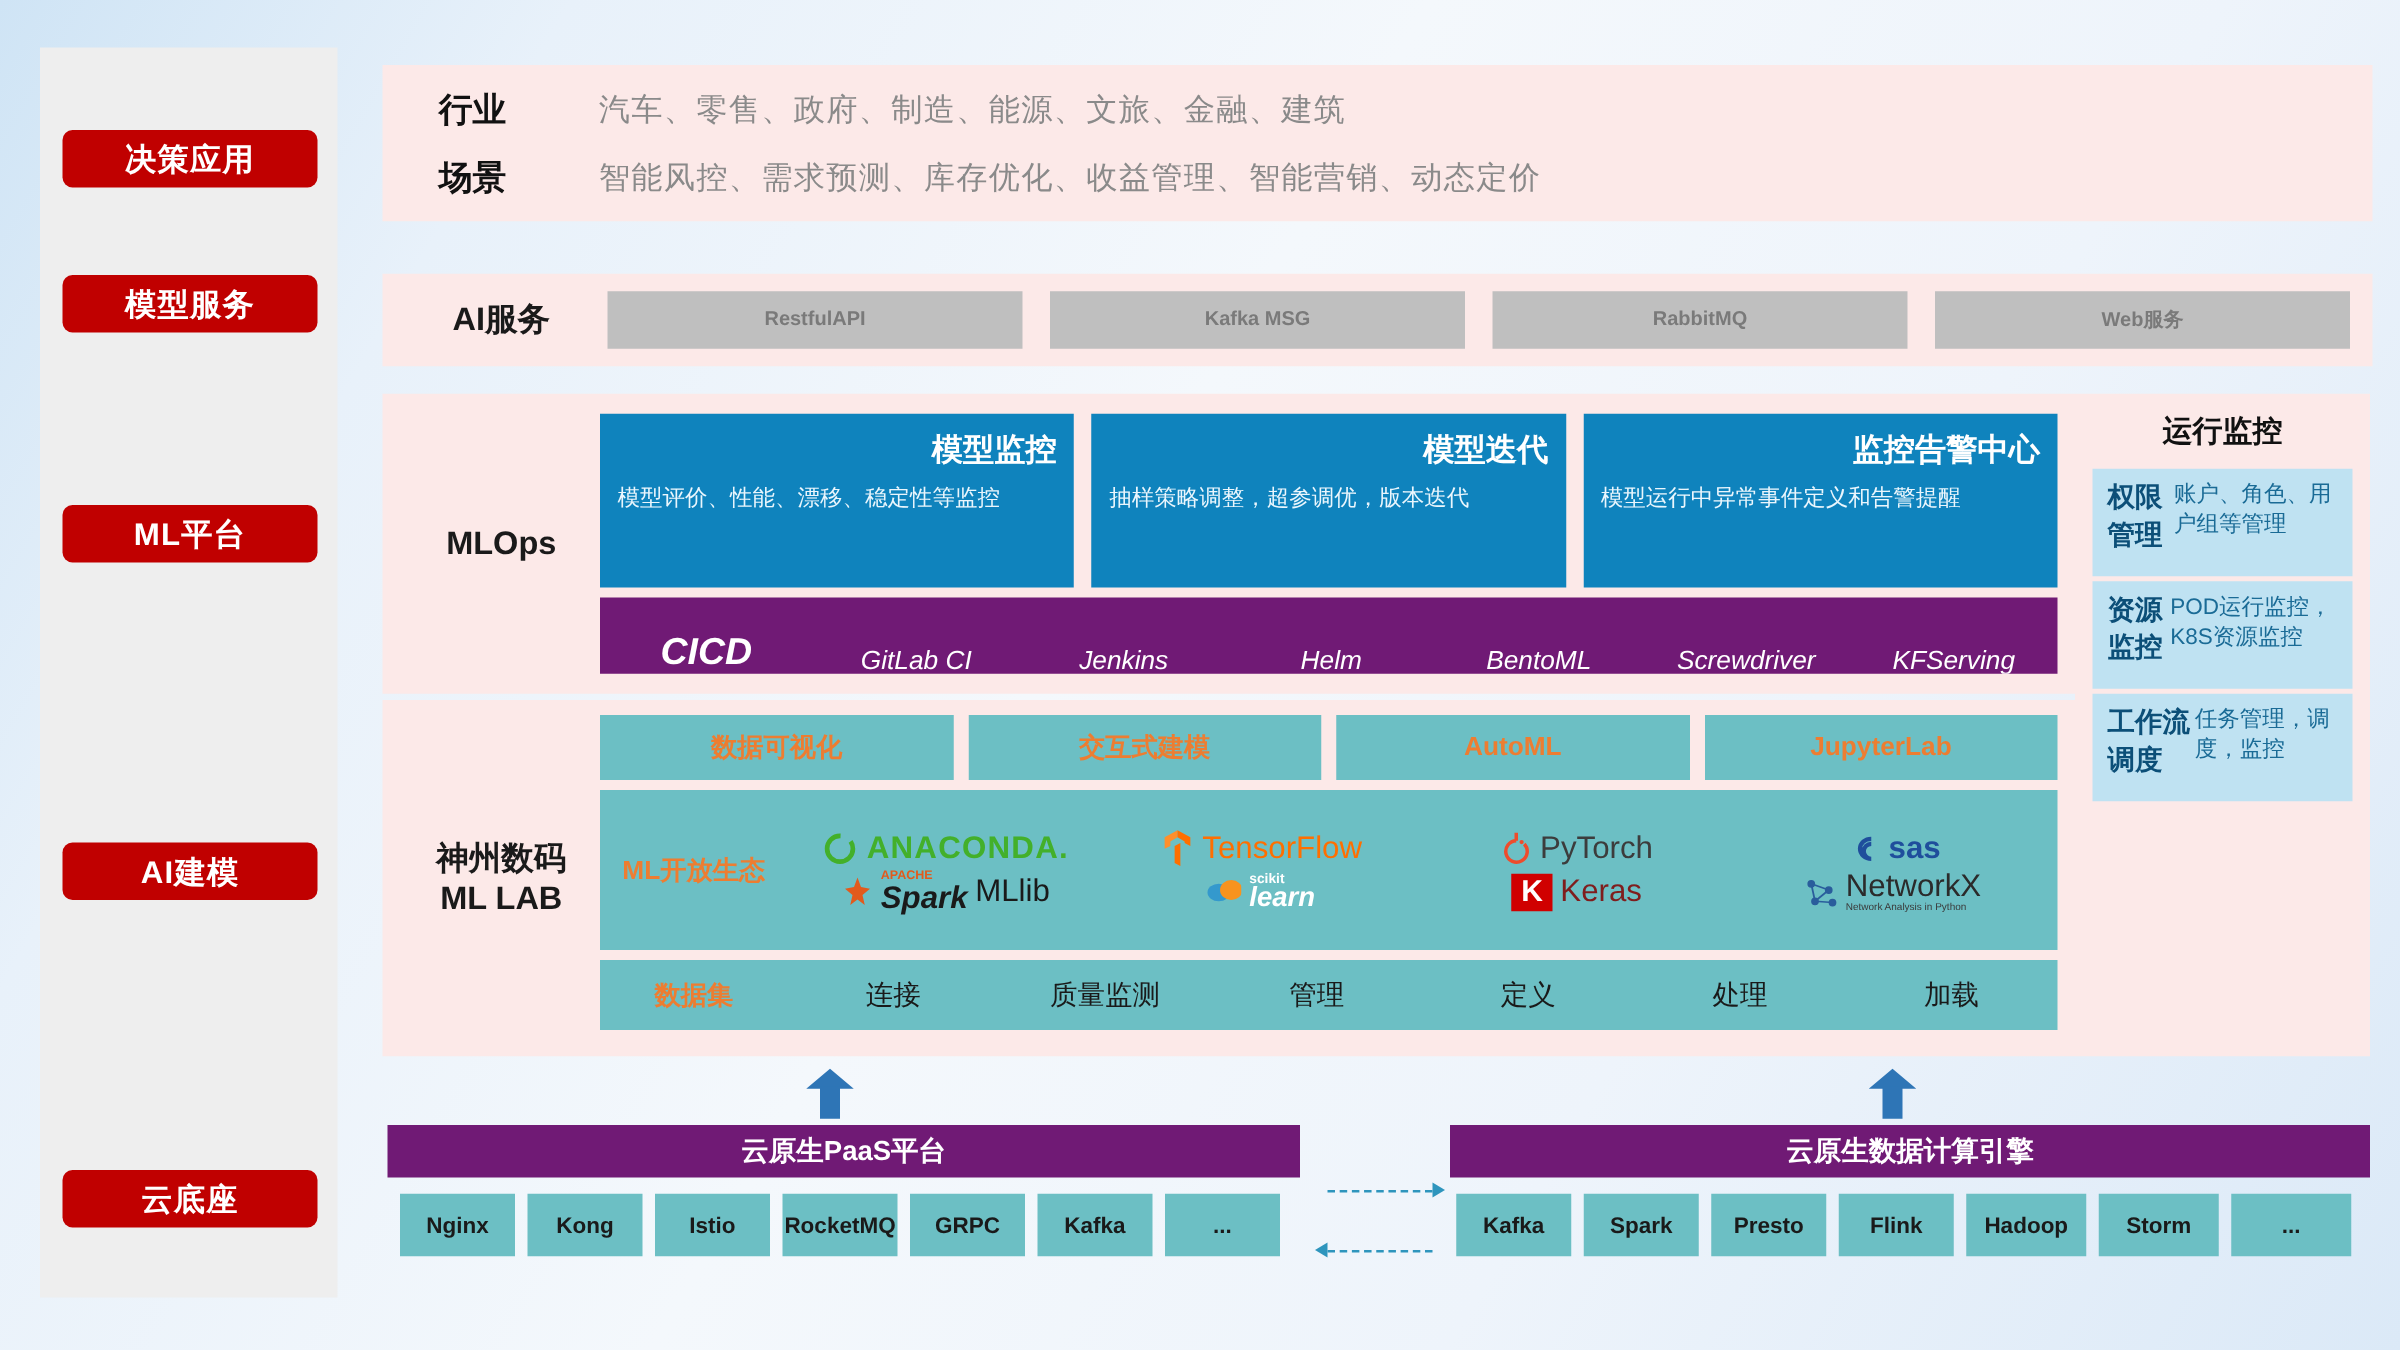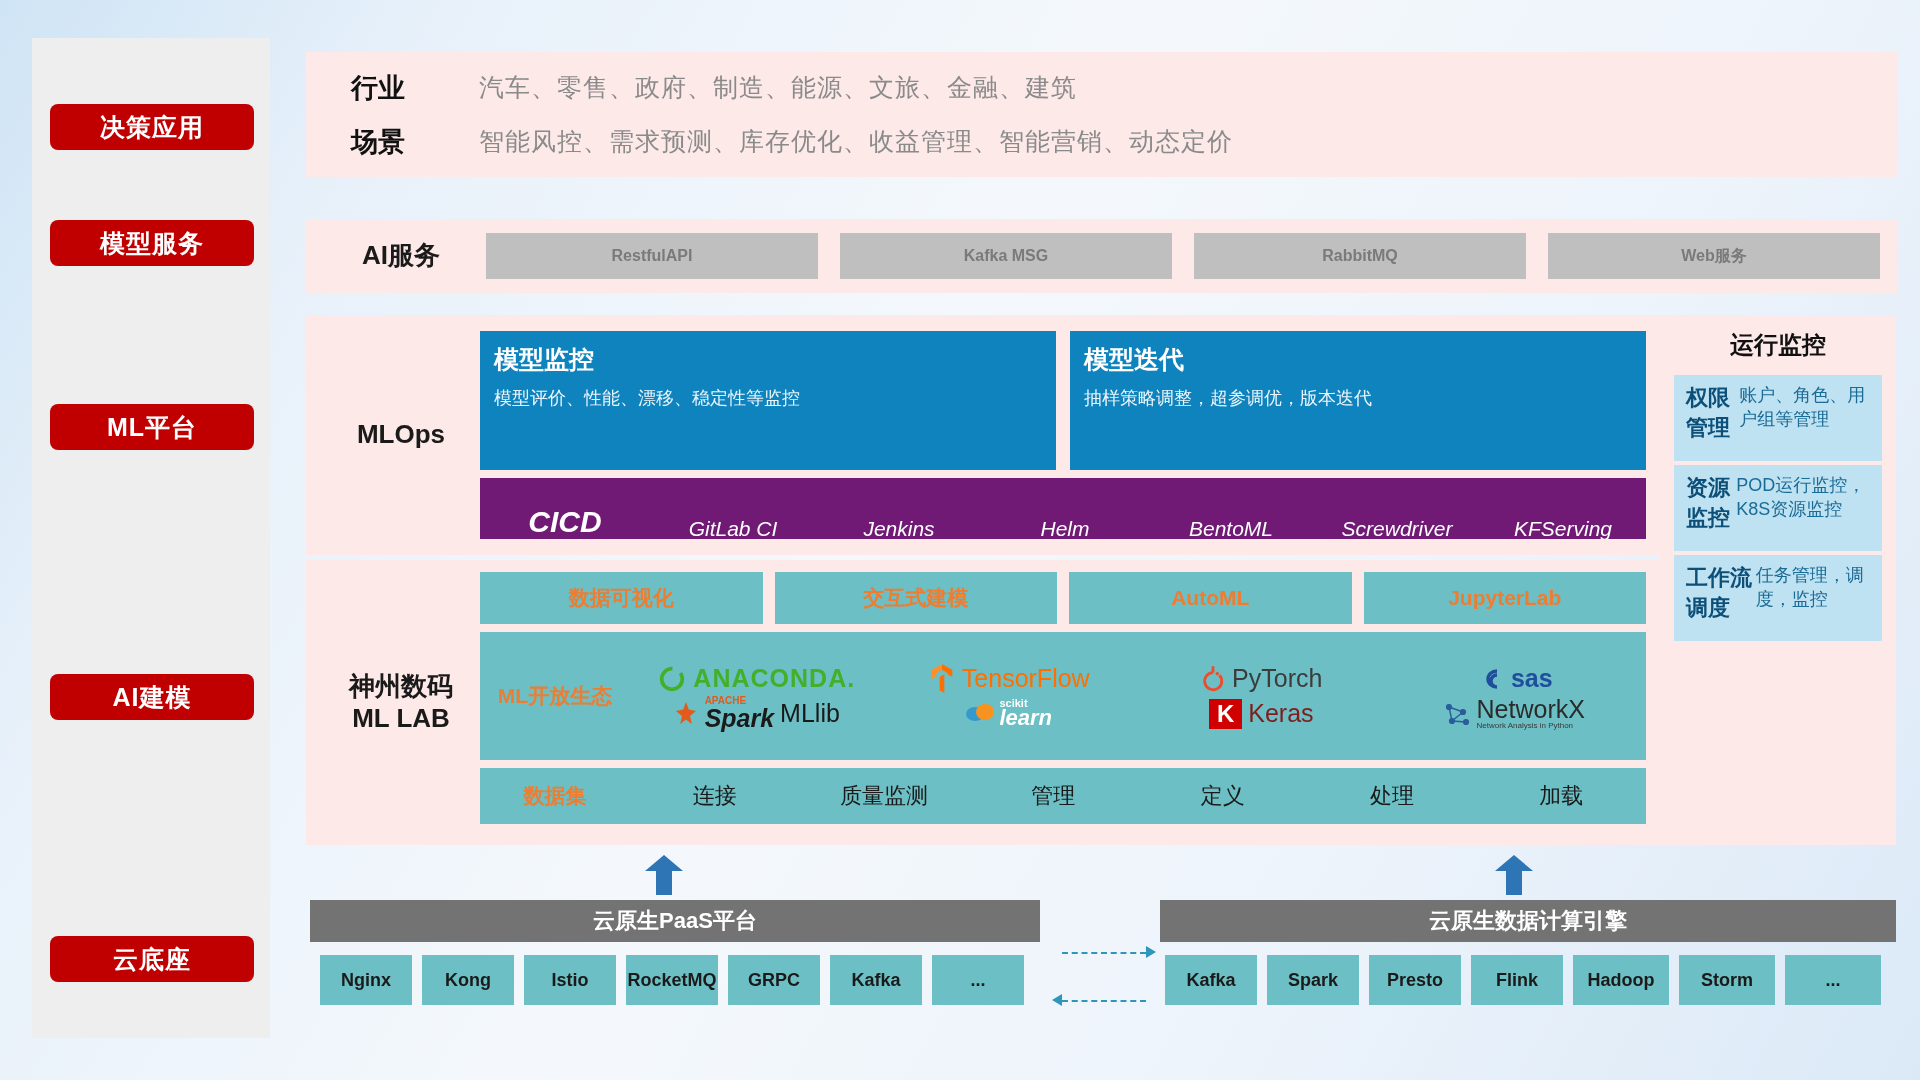--- a/index.html
+++ b/index.html
@@ -53,21 +53,21 @@
     display: flex; align-items: center; justify-content: center;
   }
 
   
   #band-mlops { top: 315px; height: 240px; display: flex; }
   #band-mlops .lbl { width: 150px; margin-left: 20px; }
   #band-mlops .stack { flex: 1; display: flex; flex-direction: column; gap: 8px; padding: 16px 14px 16px 4px; }
   #band-mlops .cards { display: flex; gap: 14px; height: 140px; }
   .ops-card {
     flex: 1; background: #0f83bd; color: #fff; padding: 12px 14px;
-    display: flex; flex-direction: column; align-items: flex-start;
+    display: flex; flex-direction: column; align-items: flex-end;
   }
   .ops-card h4 { font-size: 25px; font-weight: bold; margin-bottom: 10px; }
   .ops-card p { font-size: 18px; line-height: 1.35; align-self: stretch; color: #eaf6fd; }
   .cicd-bar {
     height: 62px; background: #701a75; color: #fff;
     display: flex; align-items: flex-end; overflow: hidden; font-style: italic;
   }
   .cicd-bar .tit { font-size: 30px; font-weight: bold; width: 170px; text-align: center; }
   .cicd-bar .tool {
     flex: 1; font-size: 21px; text-align: center;
@@ -104,21 +104,21 @@
   #mon-col > .mon-title { font-weight: bold; font-size: 24px; color: #111; margin-bottom: 14px; }
   .mon-card {
     width: 208px; background: #bfe2f2; margin-bottom: 4px; padding: 8px 12px 12px;
     display: flex; flex-direction: row; align-items: center;
   }
   .mon-card h5 { font-size: 22px; font-weight: bold; color: #0c4f78; margin-bottom: 6px; }
   .mon-card p { font-size: 18px; color: #1a6b96; line-height: 1.35; align-self: stretch; }
 
   
   .cloud-bar {
-    position: absolute; height: 42px; background: #737373; color: #fff;
+    position: absolute; height: 42px; background: #701a75; color: #fff;
     display: flex; align-items: center; justify-content: center;
     font-size: 22px; font-weight: bold;
   }
   #paas-bar { left: 310px; width: 730px; top: 900px; }
   #engine-bar { left: 1160px; width: 736px; top: 900px; }
   .tag-row { position: absolute; top: 955px; display: flex; gap: 10px; }
   .cloud-tag {
     background: #6cbfc4; color: #1a1a1a; font-weight: bold; font-size: 18px;
     height: 50px; display: flex; align-items: center; justify-content: center;
     text-align: center; line-height: 1.05; padding: 0 4px;
@@ -199,20 +199,24 @@
     <div class="band-label lbl">MLOps</div>
     <div class="stack">
       <div class="cards">
         <div class="ops-card">
           <h4>模型监控</h4>
           <p>模型评价、性能、漂移、稳定性等监控</p>
         </div>
         <div class="ops-card">
           <h4>模型迭代</h4>
           <p>抽样策略调整，超参调优，版本迭代</p>
+        </div>
+        <div class="ops-card">
+          <h4>监控告警中心</h4>
+          <p>模型运行中异常事件定义和告警提醒</p>
         </div>
       </div>
       <div class="cicd-bar">
         <div class="tit">CICD</div>
         <div class="tool">GitLab CI</div>
         <div class="tool">Jenkins</div>
         <div class="tool">Helm</div>
         <div class="tool">BentoML</div>
         <div class="tool">Screwdriver</div>
         <div class="tool">KFServing</div>

